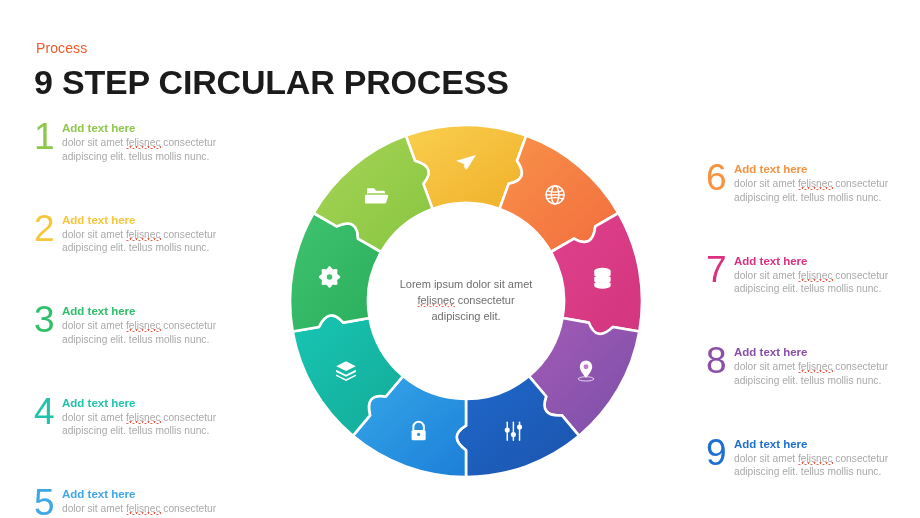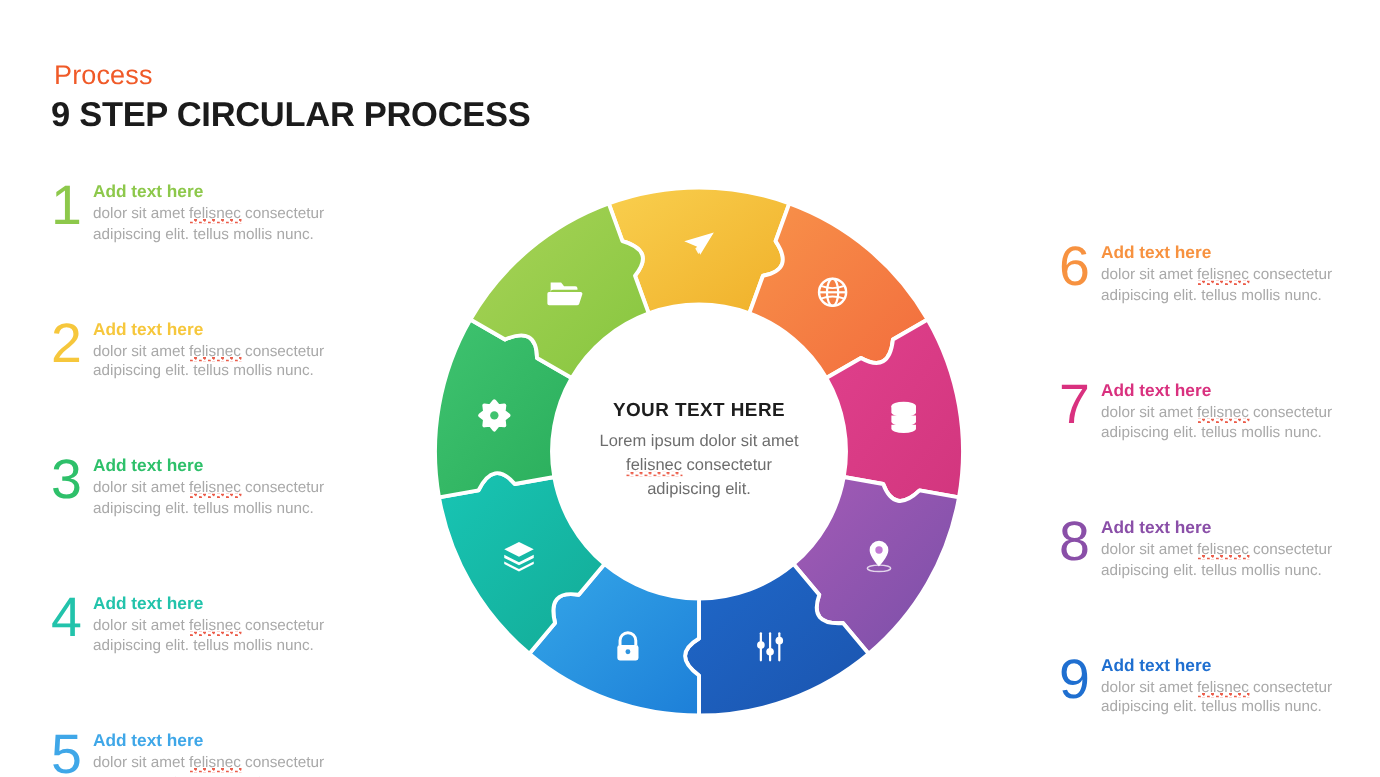--- a/index.html
+++ b/index.html
@@ -7,28 +7,28 @@
   body {
     background: #ffffff;
     font-family: "Liberation Sans", sans-serif;
     position: relative;
   }
 
   
   .kicker {
     position: absolute;
     left: 36px; top: 40px;
-    font-size: 18px;
+    font-size: 14px;
     color: #f05a28;
     letter-spacing: 0.1px;
   }
   .main-title {
     position: absolute;
     left: 34px; top: 63px;
-    font-size: 23px;
+    font-size: 34px;
     font-weight: bold;
     color: #1b1b1b;
     letter-spacing: -0.2px;
   }
 
   
   .step-col { position: absolute; }
   .col-left  { left: 34px;  top: 110px; width: 250px; }
   .col-right { left: 706px; top: 151px; width: 250px; }
 
@@ -281,18 +281,17 @@
         <g>
           <path d="M 27.58 92 A 176 176 0 0 1 119.8 14.61 L 128.94 39.7 Q 151.03 46.1 137.35 62.82 L 146.48 87.91 A 98 98 0 0 0 95.13 131 L 72.01 117.65 Q 71.74 96.05 50.7 105.35 Z" fill="url(#grad-seg-9)" stroke="#ffffff" stroke-width="2.6" stroke-linejoin="round"></path>
           <g fill="#ffffff" transform="translate(90.94,73.86) scale(0.82)">
             <path d="M -12 -8 h 8.5 l 2.4 3 h 9.1 a 1.8 1.8 0 0 1 1.8 1.8 v 1.2 h -19.8 a 2 2 0 0 0 -2 2 Z"></path>
             <path d="M -13.4 -0.2 h 25.8 a 1.4 1.4 0 0 1 1.34 1.84 l -2.5 7.6 a 2 2 0 0 1 -1.9 1.36 h -22.6 a 1.4 1.4 0 0 1 -1.4 -1.4 v -8 a 1.4 1.4 0 0 1 1.26 -1.4 Z"></path>
           </g>
         </g>
       </g>
   </svg>
   <div class="center-text">
-    <div class="center-title">YOUR TEXT HERE</div>
     <div class="center-desc" id="center-desc">Lorem ipsum dolor sit amet
 <span class="sp">felisnec</span> consectetur
 adipiscing elit.</div>
   </div>
 </div>
 
 </body></html>

